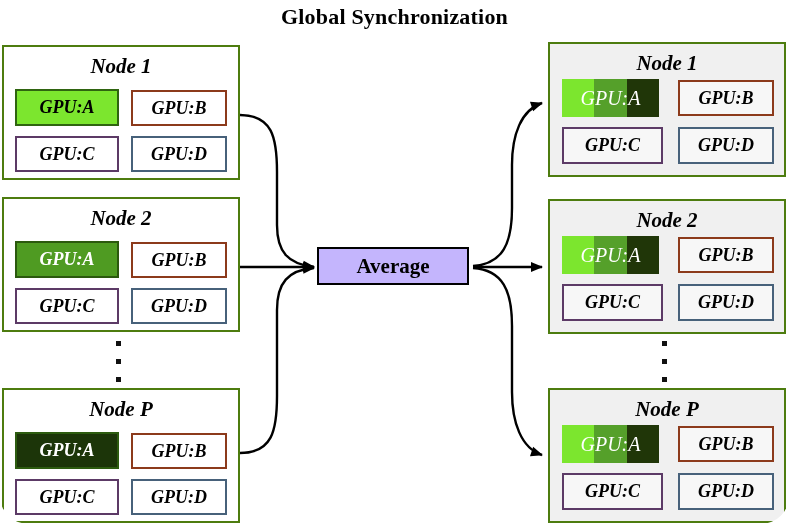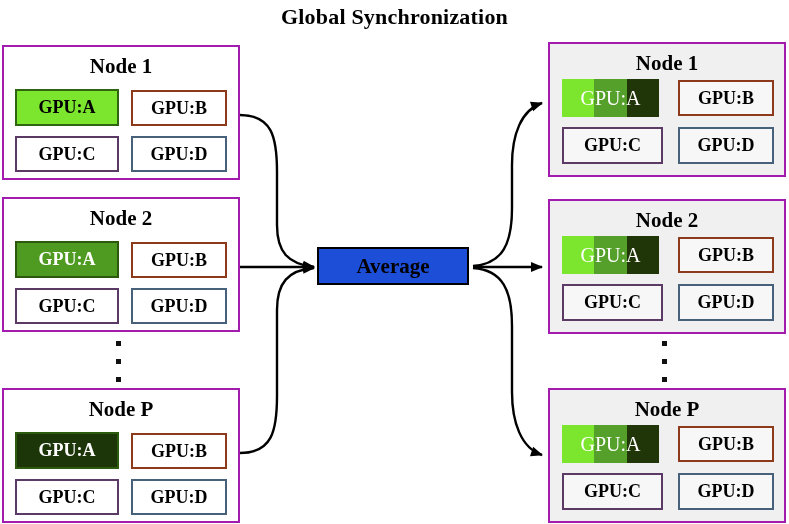--- a/index.html
+++ b/index.html
@@ -1,20 +1,20 @@
 <!DOCTYPE html>
 <html><head>
 <meta charset="utf-8">
 <style>
   html,body{margin:0;padding:0;background:#ffffff;}
   .canvas{position:relative;width:789px;height:524px;background:#ffffff;overflow:hidden;
-          font-family:"Liberation Serif","DejaVu Serif",serif;color:#000;}
+          font-family:"Liberation Serif","DejaVu Serif",serif;color:#000;border-radius:28px;}
   .diagram-title{position:absolute;left:0;top:4px;width:100%;text-align:center;
           font-size:22px;font-weight:bold;letter-spacing:0.2px;}
-  .node{position:absolute;width:234px;height:131px;border:2px solid #a21caf;background:#fff;}
+  .node{position:absolute;width:234px;height:131px;border:2px solid #4d7c0f;background:#fff;font-style:italic;}
   .node.right{background:#f0f0f0;}
   .node-title{position:absolute;left:0;top:6px;width:100%;text-align:center;
           font-size:21px;font-weight:bold;line-height:26px;}
   .gpu{position:absolute;border:2px solid #555;background:#fff;text-align:right;
           font-size:18px;font-weight:bold;display:flex;align-items:center;justify-content:center;}
   .node.right .gpu{background:#f7f7f7;}
   .gpu-a-left{left:11px;top:42px;width:100px;height:33px;}
   .gpu-b-left{left:127px;top:43px;width:92px;height:32px;}
   .gpu-c-left{left:11px;top:89px;width:100px;height:32px;}
   .gpu-d-left{left:127px;top:89px;width:92px;height:32px;}
@@ -22,21 +22,21 @@
           display:flex;flex-direction:row;padding:0;}
   .node.right .gpu-a-right{background:none;}
   .gpu-a-right .stripe{flex:1;height:100%;}
   .gpu-a-right .gpu-a-label{position:absolute;left:0;top:0;width:100%;height:100%;
           display:flex;align-items:center;justify-content:center;
           color:#fff;font-weight:normal;font-size:20px;}
   .gpu-b-right{left:128px;top:36px;width:92px;height:32px;}
   .gpu-c-right{left:12px;top:83px;width:97px;height:33px;}
   .gpu-d-right{left:128px;top:83px;width:92px;height:33px;}
   .average-box{position:absolute;left:317px;top:247px;width:148px;height:34px;
-          border:2px solid #000;background:#1d4ed8;display:flex;align-items:center;justify-content:center;
+          border:2px solid #000;background:#c4b5fd;display:flex;align-items:center;justify-content:center;
           font-size:21px;font-weight:bold;}
   .dots{position:absolute;width:234px;height:46px;}
   .dots span{position:absolute;left:50%;margin-left:-3px;width:5px;height:5px;background:#111;}
   .dots span:nth-child(1){top:2px;}
   .dots span:nth-child(2){top:20px;}
   .dots span:nth-child(3){top:38px;}
   .arrow-layer{position:absolute;left:0;top:0;width:789px;height:524px;pointer-events:none;}
 </style>
 </head>
 <body>

